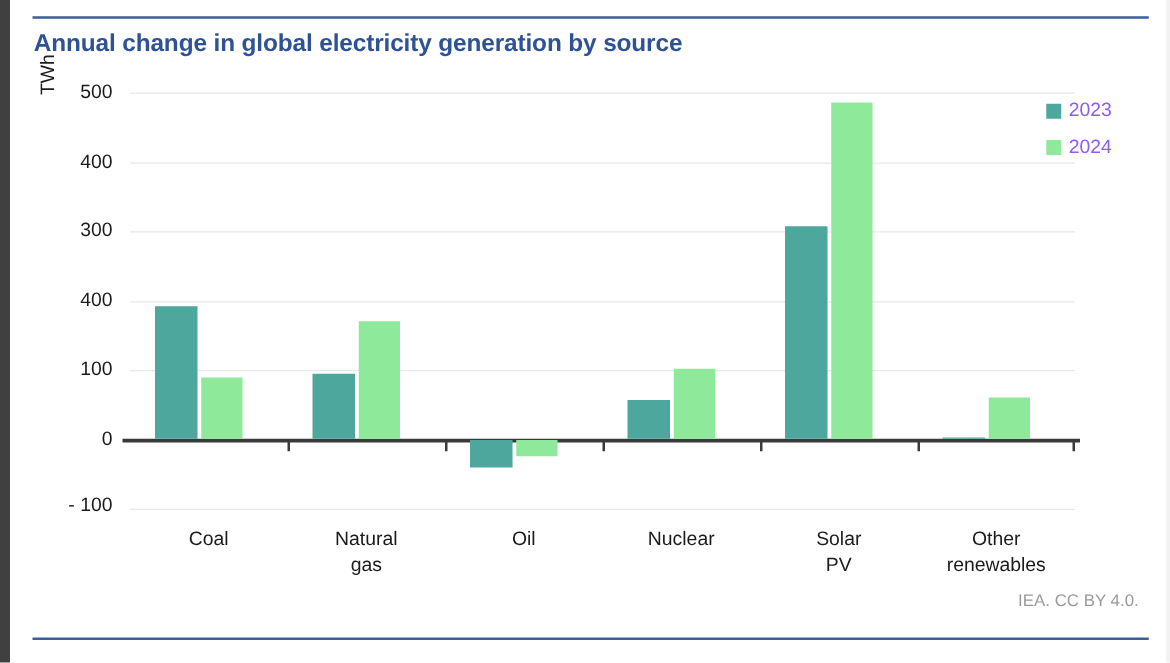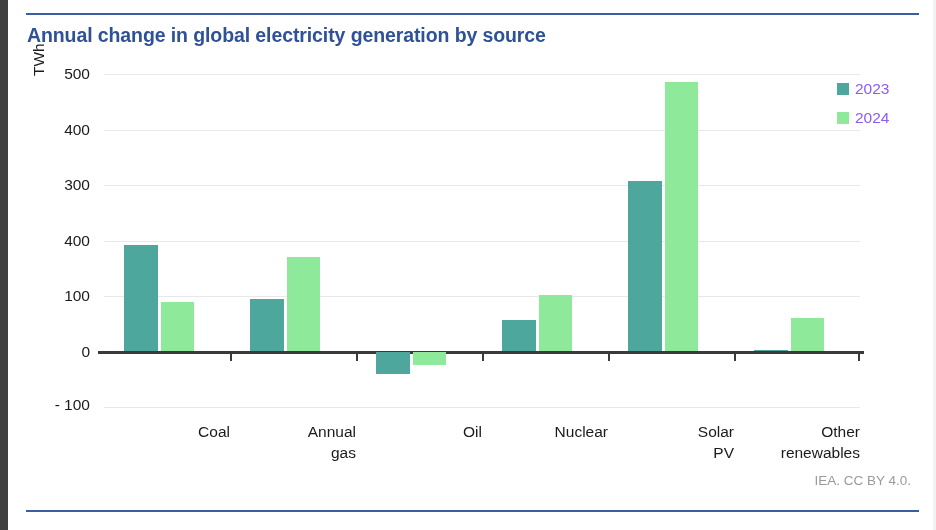--- a/index.html
+++ b/index.html
@@ -119,21 +119,21 @@
   }
   .bar.s0 { left: 16%; background: #4da79d; }
   .bar.s1 { left: 45%; background: #8fe99a; }
 
   .xcat {
     position: absolute;
     top: 100%;
     margin-top: 14px;
     left: 0;
     width: 100%;
-    text-align: right;
+    text-align: center;
     font-size: 15.5px;
     line-height: 21px;
     color: #1b1b1b;
   }
   .xcat span { display: block; }
 
   .legend {
     position: absolute;
     right: 18px;
     top: 74px;
@@ -199,21 +199,21 @@
           <div class="bar s1" title="2024 Coal: 90 TWh" style="background: rgb(143, 233, 154); top: 227.55px; height: 49.95px;"></div>
           <div class="xcat">
             <span>Coal</span>
           </div>
         </div>
         <div class="band">
           <div class="sep" style="top: 277.5px;"></div>
           <div class="bar s0" title="2023 Natural gas: 95 TWh" style="background: rgb(77, 167, 157); top: 224.775px; height: 52.725px;"></div>
           <div class="bar s1" title="2024 Natural gas: 170 TWh" style="background: rgb(143, 233, 154); top: 183.15px; height: 94.35px;"></div>
           <div class="xcat">
-            <span>Annual</span>
+            <span>Natural</span>
             <span>gas</span>
           </div>
         </div>
         <div class="band">
           <div class="sep" style="top: 277.5px;"></div>
           <div class="bar s0" title="2023 Oil: -40 TWh" style="background: rgb(77, 167, 157); top: 277.5px; height: 22.2px;"></div>
           <div class="bar s1" title="2024 Oil: -24 TWh" style="background: rgb(143, 233, 154); top: 277.5px; height: 13.32px;"></div>
           <div class="xcat">
             <span>Oil</span>
           </div>

